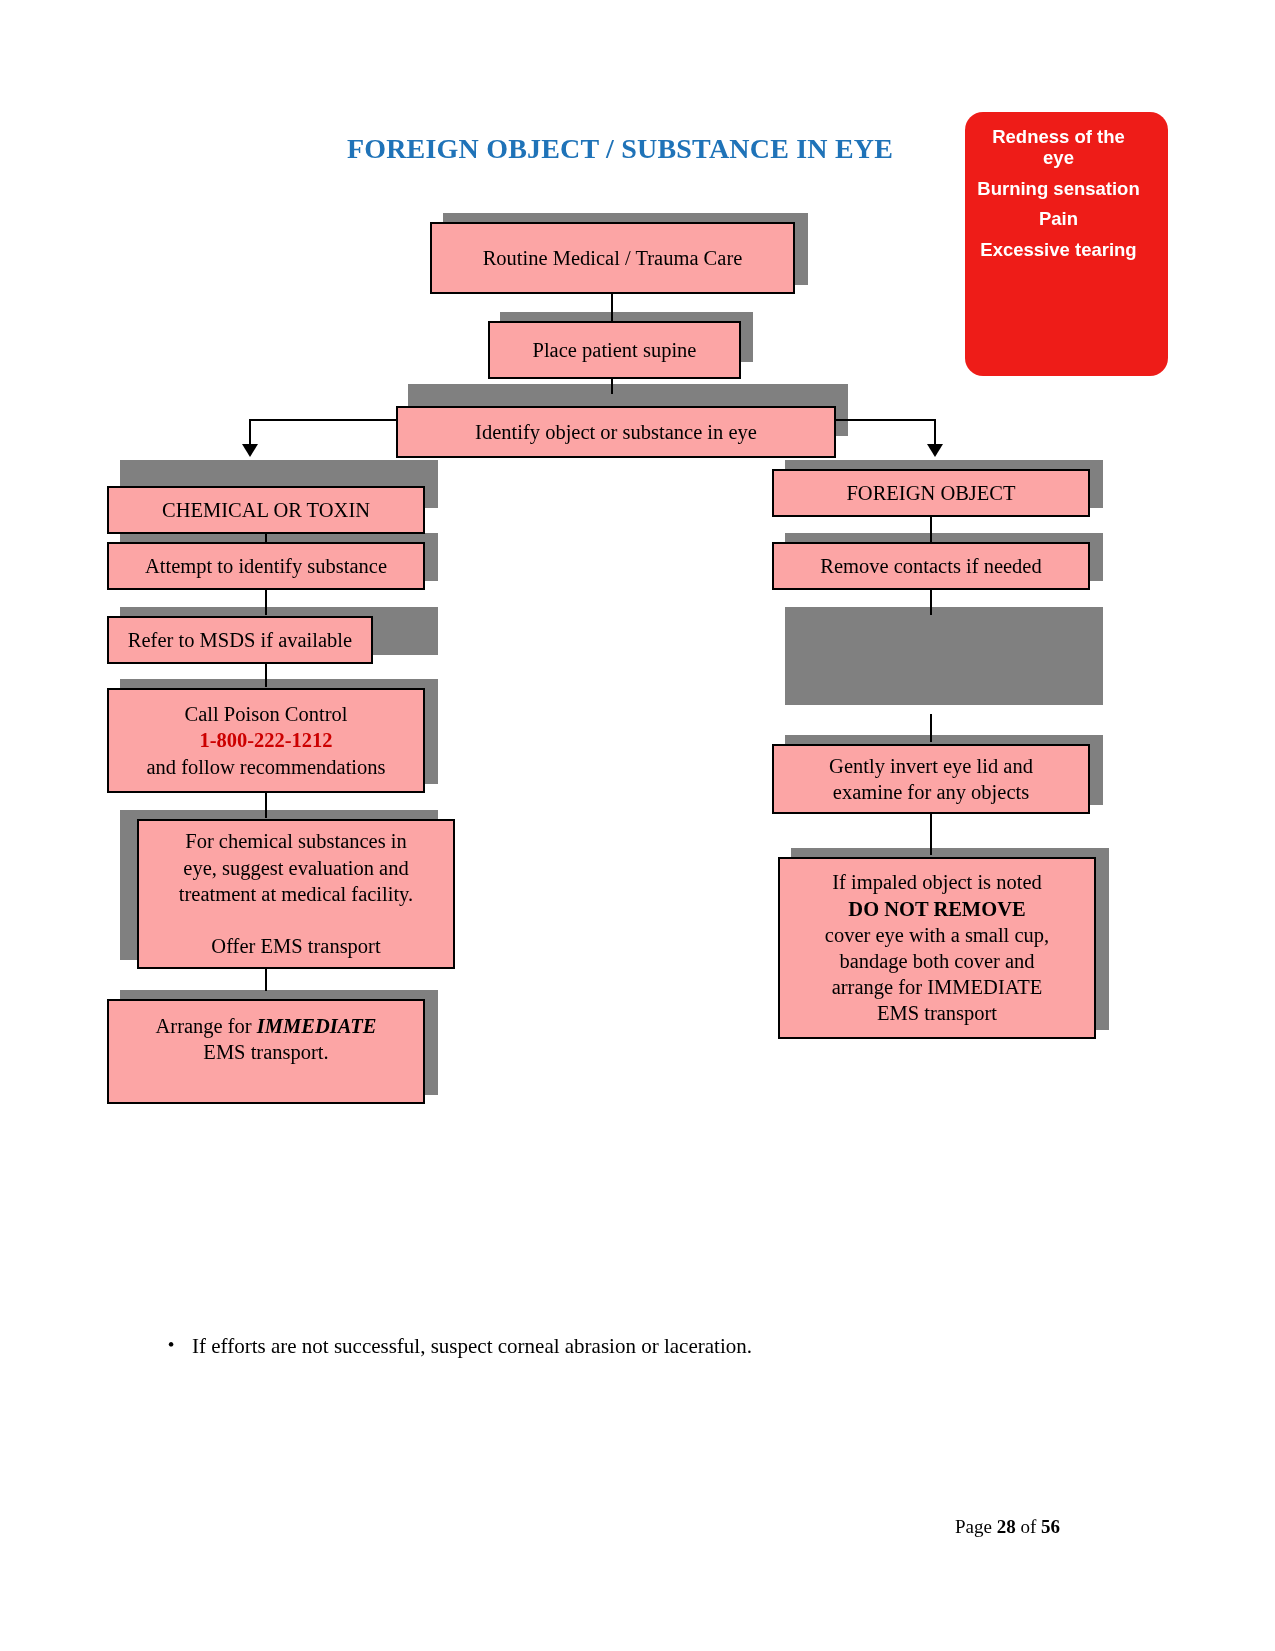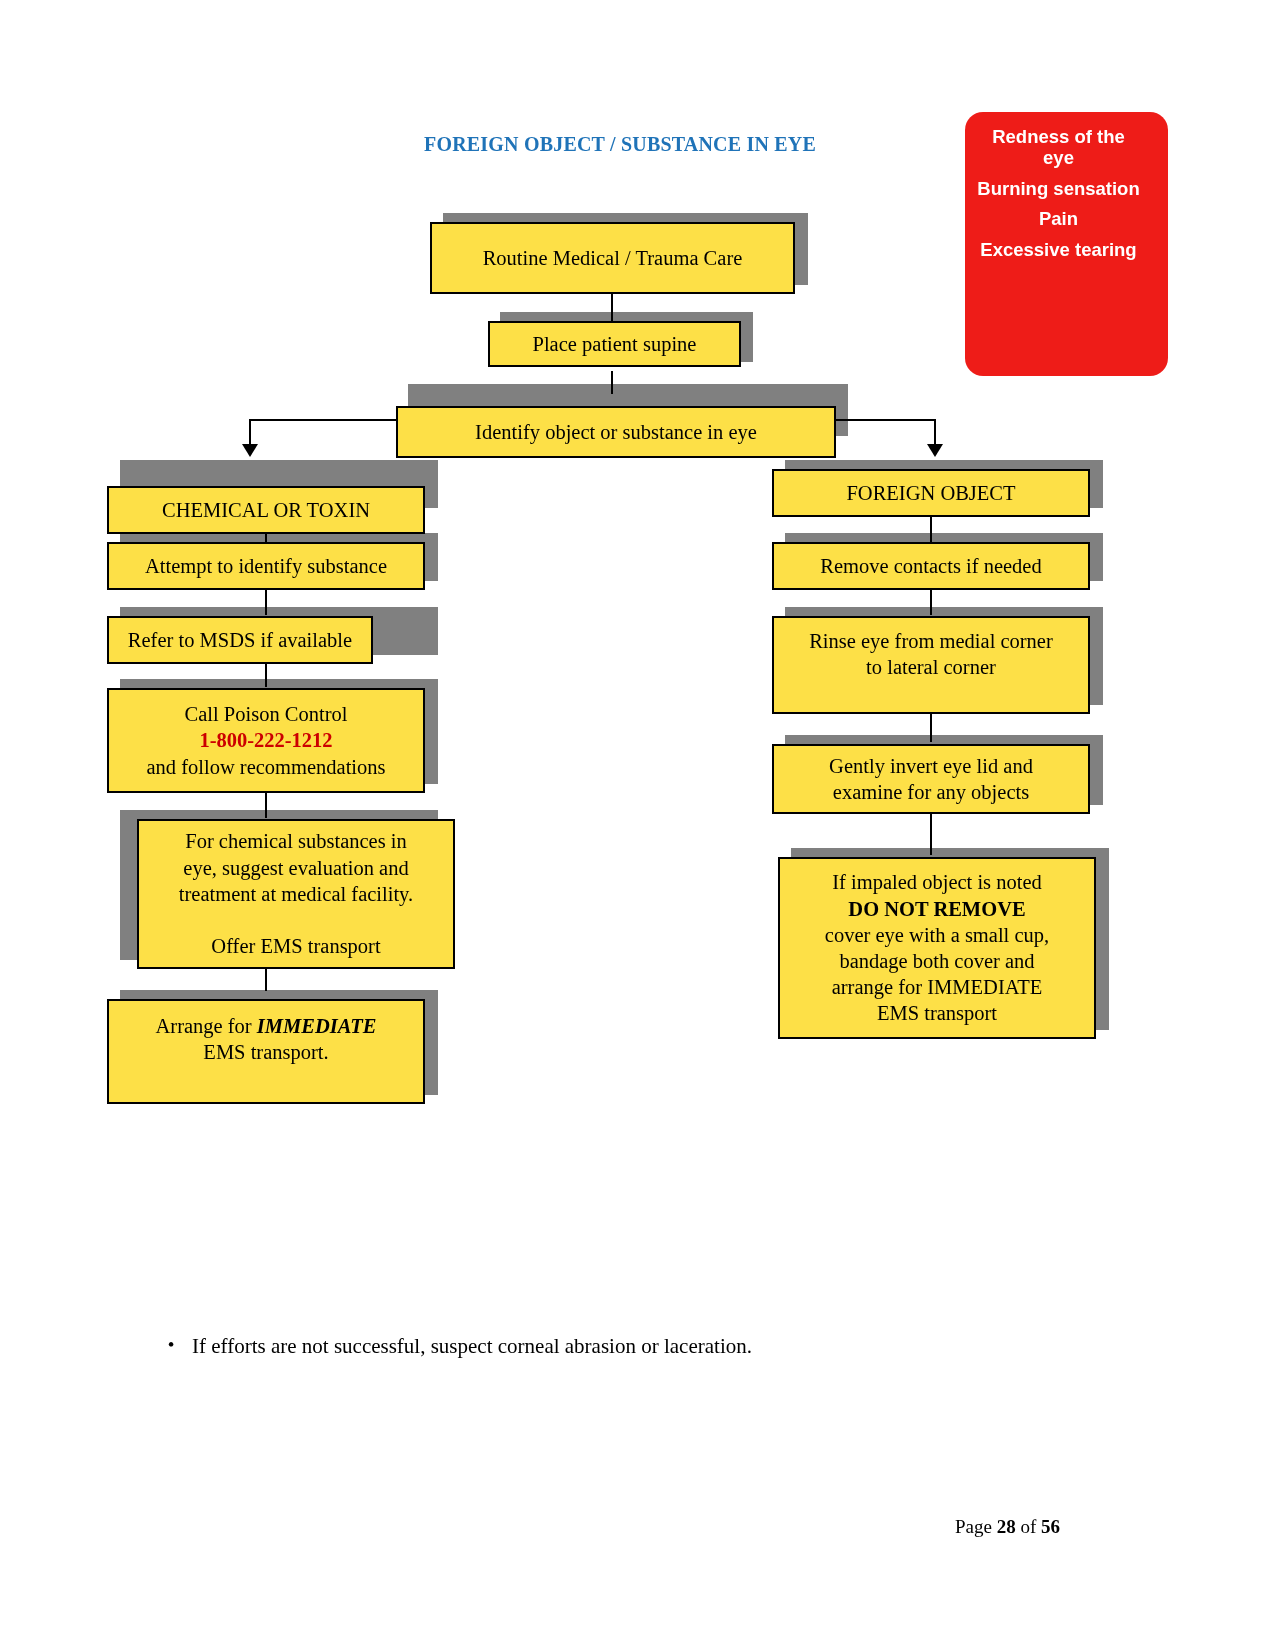--- a/index.html
+++ b/index.html
@@ -9,21 +9,21 @@
     font-family:"Liberation Serif",serif;
     overflow:hidden;
   }
   .page{position:absolute;inset:0;}
 
   
   #doc-title{
     position:absolute;left:240px;top:133px;width:760px;
     text-align:center;
     font-family:"Liberation Serif",serif;
-    font-weight:bold;font-size:20px;letter-spacing:.2px;
+    font-weight:bold;font-size:28px;letter-spacing:.2px;
     color:#1f73b8;
     white-space:nowrap;
   }
 
   
   #symptom-card{
     position:absolute;left:965px;top:112px;width:203px;height:264px;
     background:#ee1c18;border-radius:18px;
     box-sizing:border-box;
     padding:14px 26px 10px 10px;
@@ -33,21 +33,21 @@
     color:#ffffff;font-family:"Liberation Sans",sans-serif;
     font-weight:bold;font-size:18.5px;line-height:1.16;
     text-align:center;width:100%;
     margin-bottom:9px;
   }
   #symptom-card .sym:last-child{margin-bottom:0;}
 
   
   .node{
     position:absolute;box-sizing:border-box;
-    background:#fde047;border:2px solid #000000;
+    background:#fca5a5;border:2px solid #000000;
     display:flex;align-items:center;justify-content:center;
     text-align:center;
     font-family:"Liberation Serif",serif;
     font-size:20.5px;line-height:1.28;color:#000000;
     z-index:3;
   }
   .node .txt{padding:0 6px;width:100%;}
   
   .shadow{
     position:absolute;background:#808080;z-index:1;
@@ -98,21 +98,21 @@
     <div class="sym">Excessive tearing</div>
   </div>
 
   <div class="shadow" style="left:443px;top:213px;width:365px;height:72px;"></div>
   <div class="node" style="left:430px;top:222px;width:365px;height:72px;">
     <span class="txt">Routine Medical / Trauma Care</span>
   </div>
   <div class="vline" style="left:611px;top:294px;height:27px;"></div>
 
   <div class="shadow" style="left:500px;top:312px;width:253px;height:50px;"></div>
-  <div class="node" style="left:488px;top:321px;width:253px;height:46px;">
+  <div class="node" style="left:488px;top:321px;width:253px;height:58px;">
     <span class="txt">Place patient supine</span>
   </div>
   <div class="vline" style="left:611px;top:371px;height:23px;"></div>
 
   <div class="shadow" style="left:408px;top:384px;width:440px;height:52px;"></div>
   <div class="node" style="left:396px;top:406px;width:440px;height:52px;">
     <span class="txt">Identify object or substance in eye</span>
   </div>
 
   <div class="hline" style="left:249px;top:419px;width:149px;"></div>
@@ -176,26 +176,20 @@
   </div>
   <div class="vline" style="left:930px;top:517px;height:25px;"></div>
 
   <div class="shadow" style="left:785px;top:533px;width:318px;height:48px;"></div>
   <div class="node" style="left:772px;top:542px;width:318px;height:48px;">
     <span class="txt">Remove contacts if needed</span>
   </div>
   <div class="vline" style="left:930px;top:590px;height:25px;"></div>
 
   <div class="shadow" style="left:785px;top:607px;width:318px;height:98px;"></div>
-  <div class="node" style="left:772px;top:616px;width:318px;height:98px;align-items:flex-start;padding-top:10px;">
-    <span class="txt">
-      <span>Rinse eye from medial corner</span><br>
-      <span>to lateral corner</span>
-    </span>
-  </div>
   <div class="vline" style="left:930px;top:714px;height:28px;"></div>
 
   <div class="shadow" style="left:785px;top:735px;width:318px;height:70px;"></div>
   <div class="node" style="left:772px;top:744px;width:318px;height:70px;">
     <span class="txt">
       <span>Gently invert eye lid and</span><br>
       <span>examine for any objects</span>
     </span>
   </div>
   <div class="vline" style="left:930px;top:814px;height:41px;"></div>

